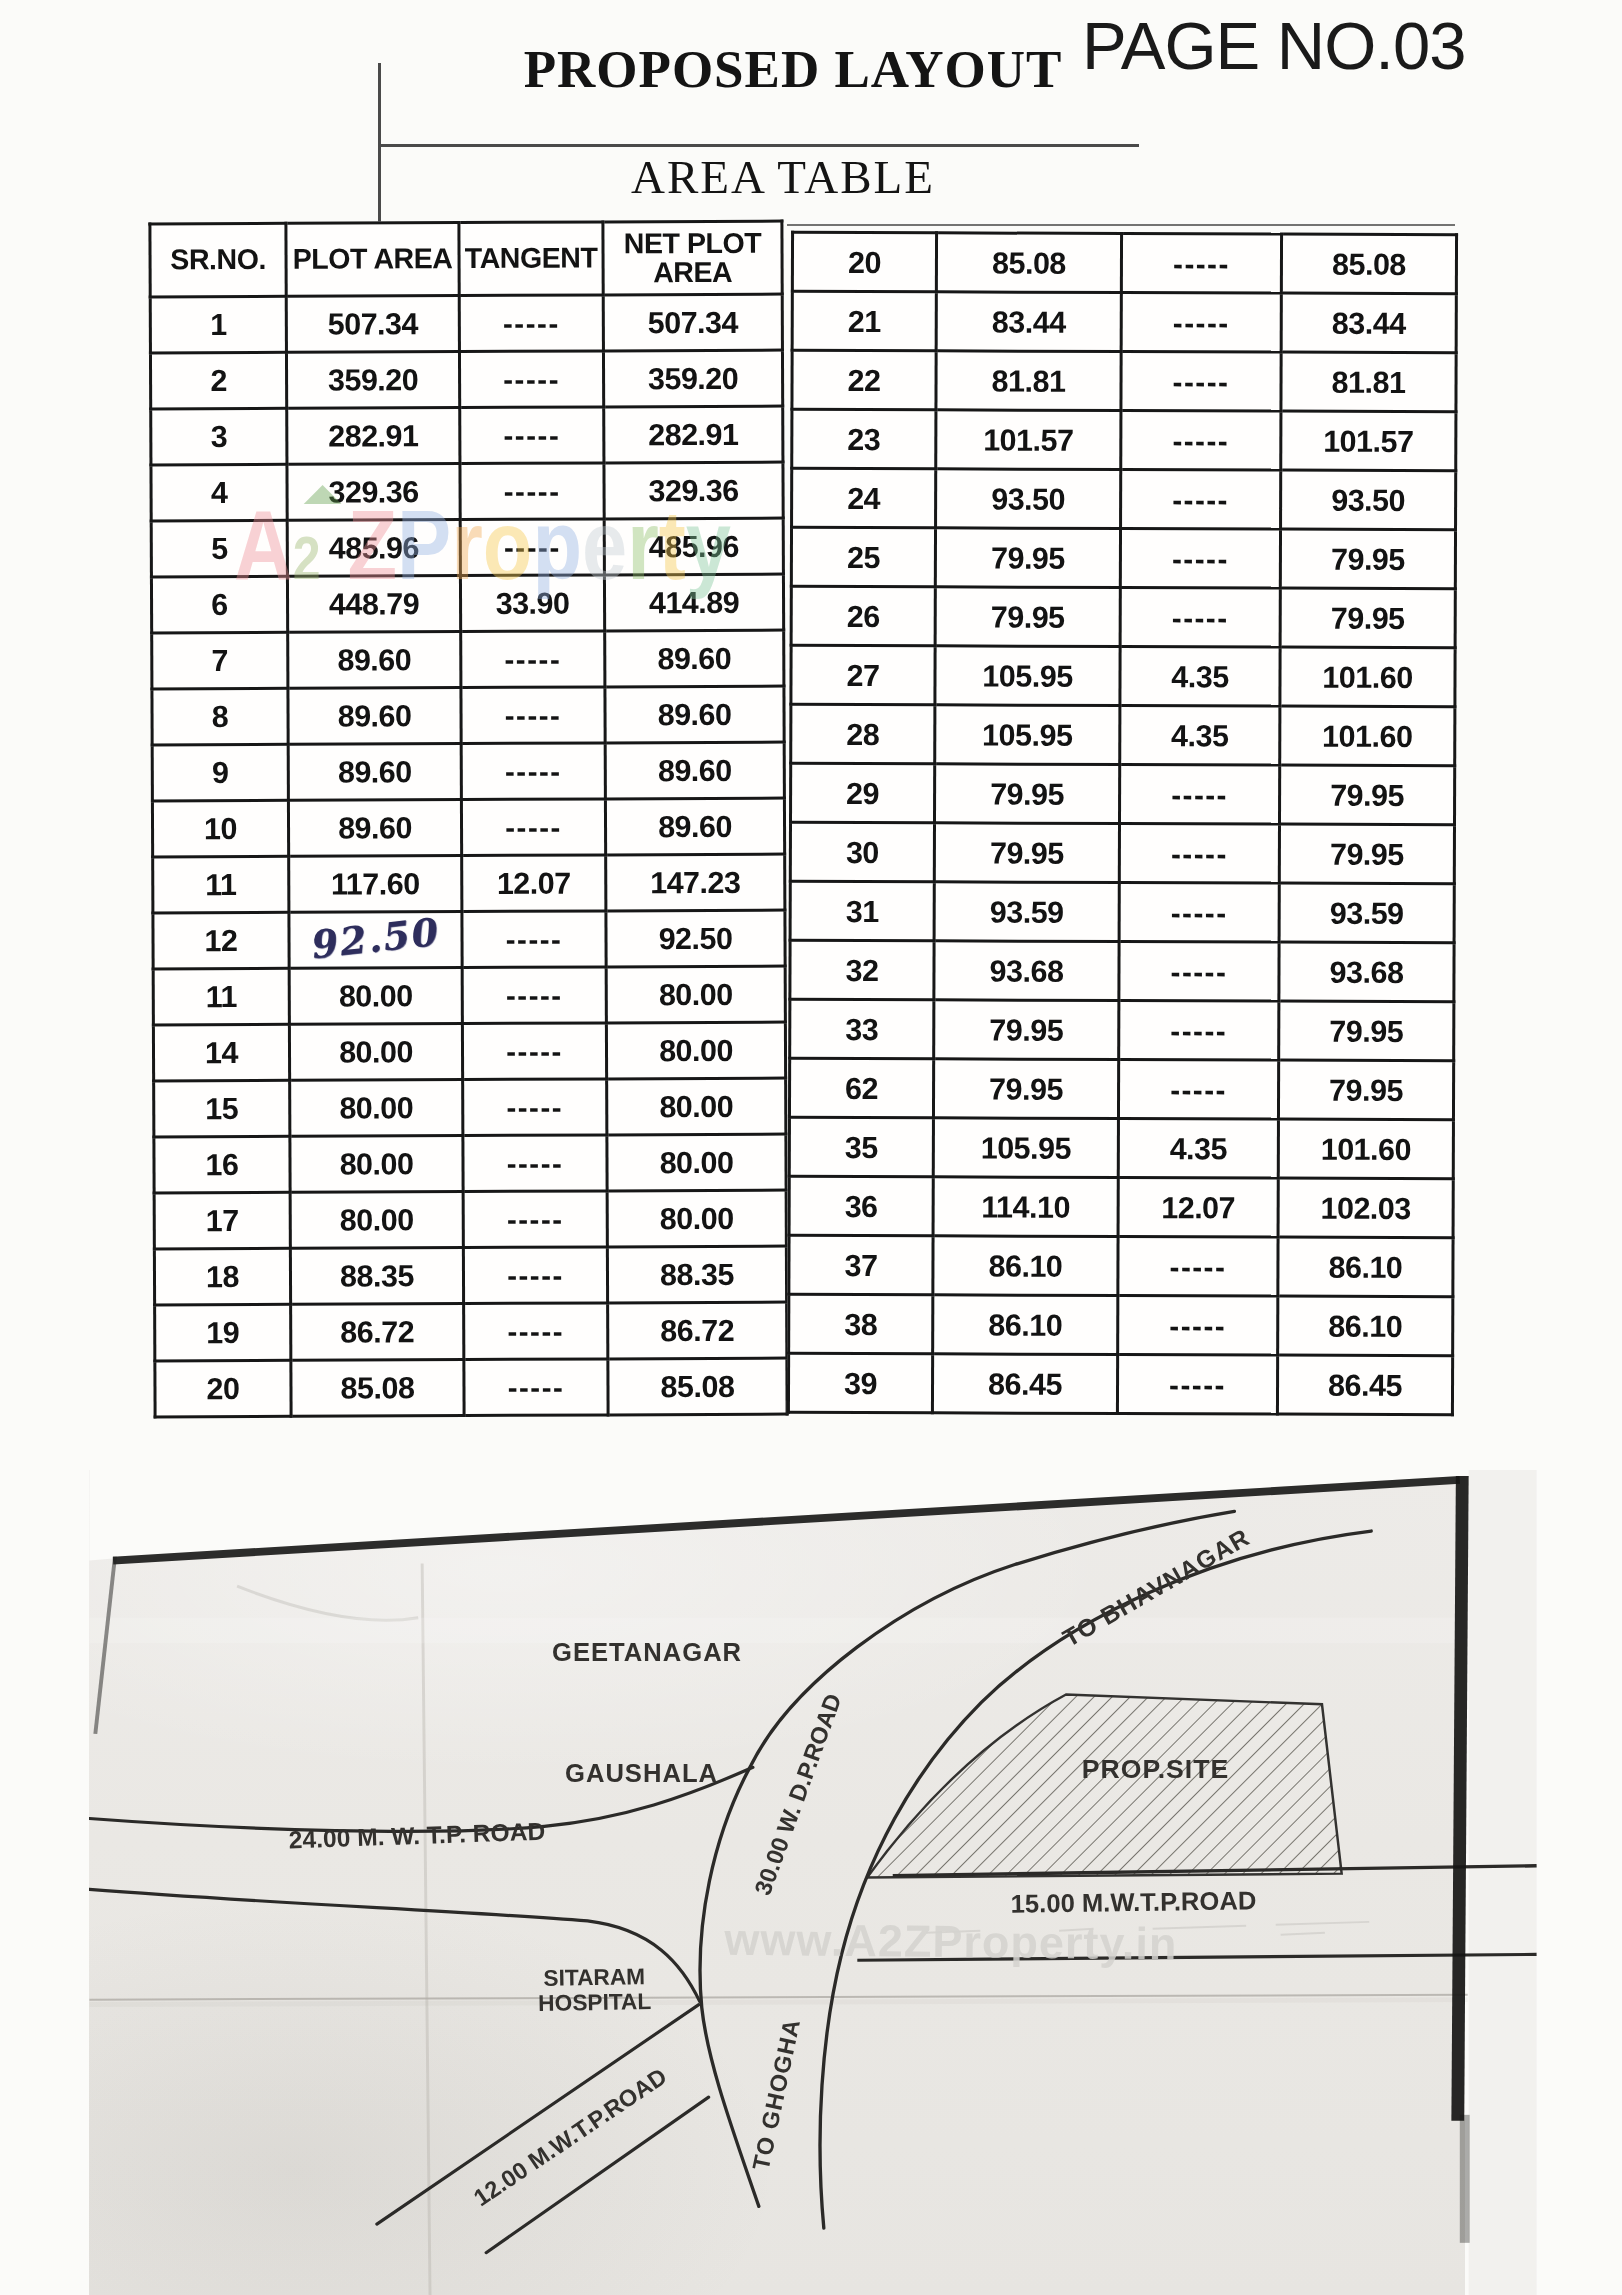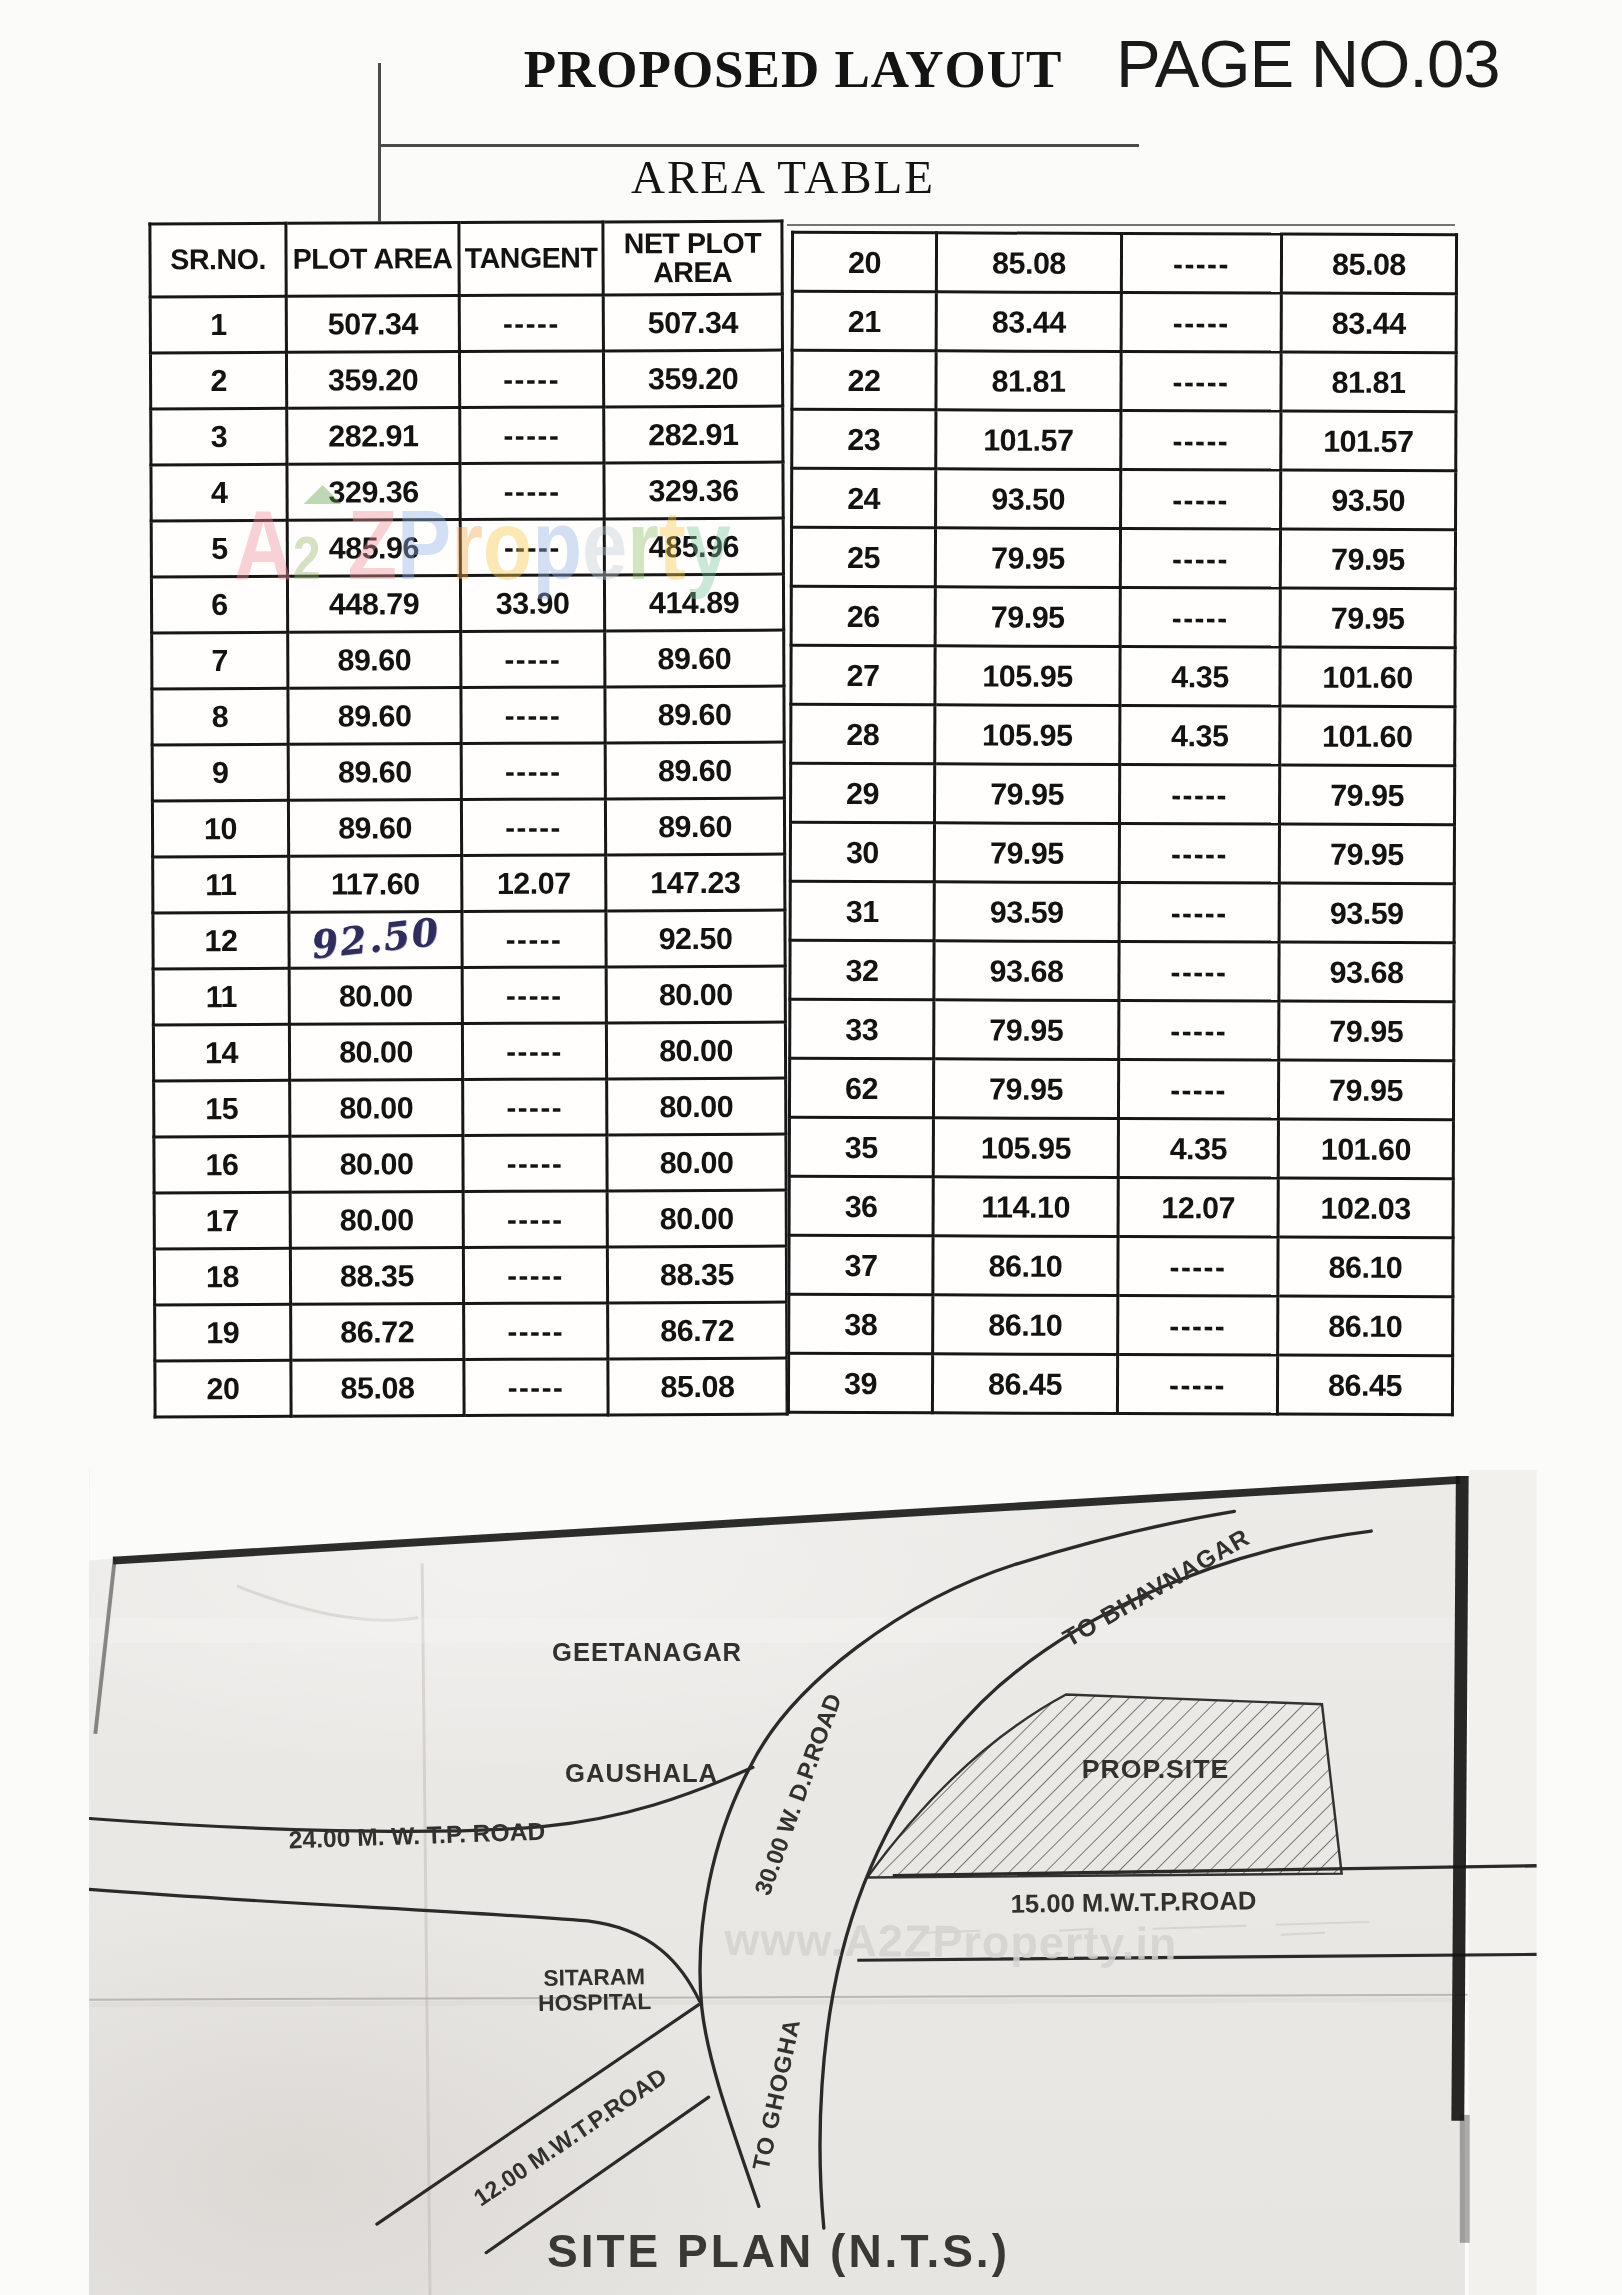--- a/index.html
+++ b/index.html
@@ -9,21 +9,21 @@
   }
   .abs{position:absolute}
 
   
   #page-title{
     left:478px;top:39px;width:630px;text-align:center;
     font-family:"Liberation Serif",serif;font-weight:700;font-size:53px;
     letter-spacing:1px;color:#141414;white-space:nowrap;
   }
   #page-number{
-    left:1082px;top:25px;font-size:67px;font-weight:400;letter-spacing:-1px;color:#1a1a1a;white-space:nowrap;margin-left:34px;
+    left:1082px;top:7px;font-size:67px;font-weight:400;letter-spacing:-1px;color:#1a1a1a;white-space:nowrap;
   }
   #header-hline{left:379px;top:144px;width:760px;height:3px;background:#4a4a4a}
   #header-vline{left:378px;top:63px;width:3px;height:165px;background:#4a4a4a}
   #table-title{
     left:468px;top:150px;width:630px;text-align:center;
     font-family:"Liberation Serif",serif;font-weight:400;font-size:47px;letter-spacing:2px;color:#141414;
   }
 
   
   .area-table{position:absolute;border-collapse:collapse;table-layout:fixed;background:#fffefd;border:3.9px solid #121212}
@@ -443,15 +443,14 @@
   <div class="lbl" id="lbl-road30">30.00 W. D.P.ROAD</div>
   <div class="lbl" id="lbl-bhavnagar">TO BHAVNAGAR</div>
   <div class="lbl" id="lbl-propsite">PROP.SITE</div>
   <div class="lbl" id="lbl-road15">15.00 M.W.T.P.ROAD</div>
   <div class="lbl" id="lbl-sitaram">SITARAM
 HOSPITAL</div>
   <div class="lbl" id="lbl-road12">12.00 M.W.T.P.ROAD</div>
   <div class="lbl" id="lbl-ghogha">TO GHOGHA</div>
 
   <div class="abs" id="wm-site">www.A2ZProperty.in</div>
-  <div class="abs" id="site-title">SITE PLAN (N.T.S.)</div>
 </div>
 
 
 </body></html>

